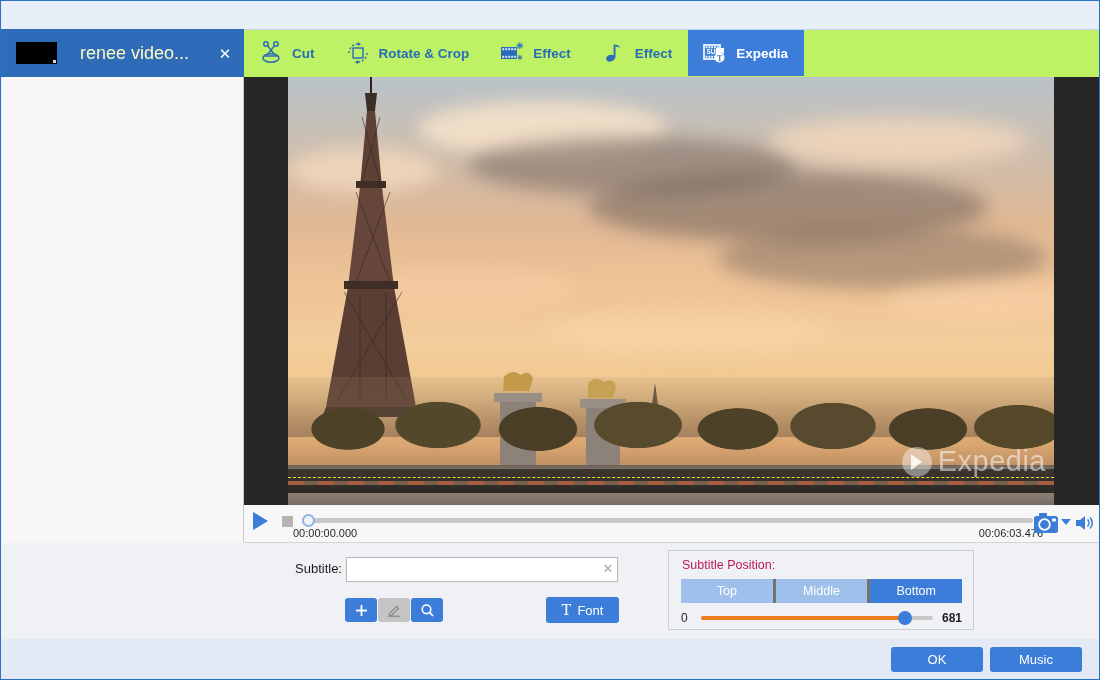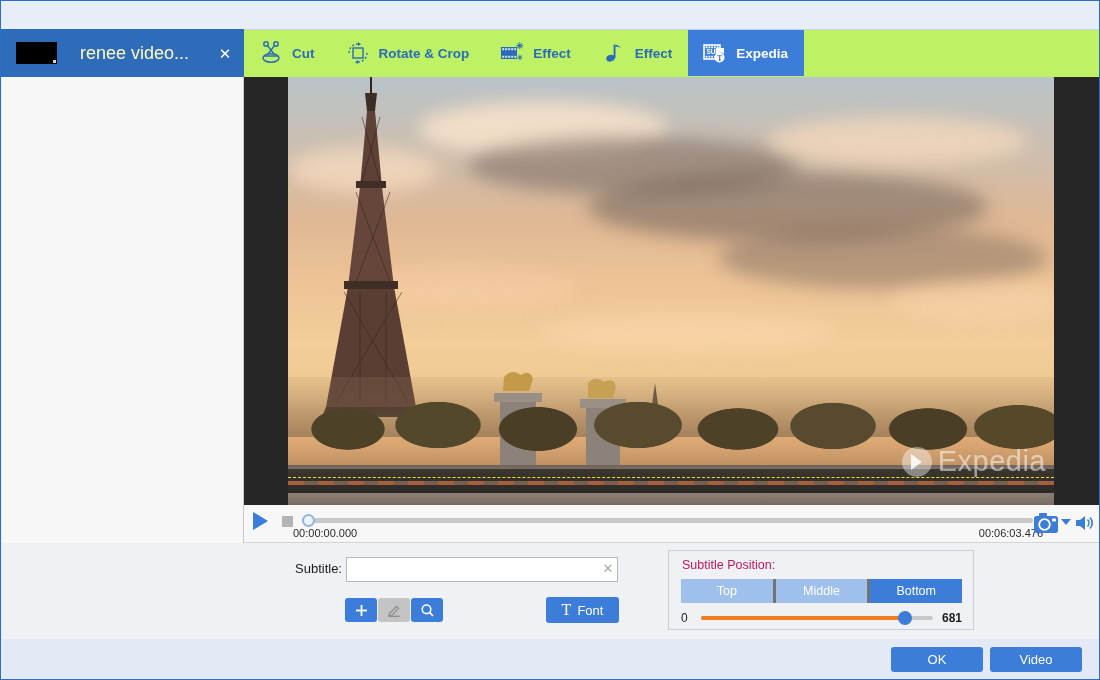--- a/index.html
+++ b/index.html
@@ -528,15 +528,15 @@
       <span class="ps-min">0</span>
       <span class="ps-max">681</span>
       <div class="ps-track"></div>
       <div class="ps-fill" id="psFill" style="width: 204.16px;"></div>
       <div class="ps-knob" id="psKnob" style="left: 217.16px;"></div>
     </div>
   </div>
 
   <div class="footer"></div>
   <button class="fbtn btn-ok">OK</button>
-  <button class="fbtn btn-cancel">Video</button>
+  <button class="fbtn btn-cancel">Music</button>
 
 </div>
 
 </body></html>

